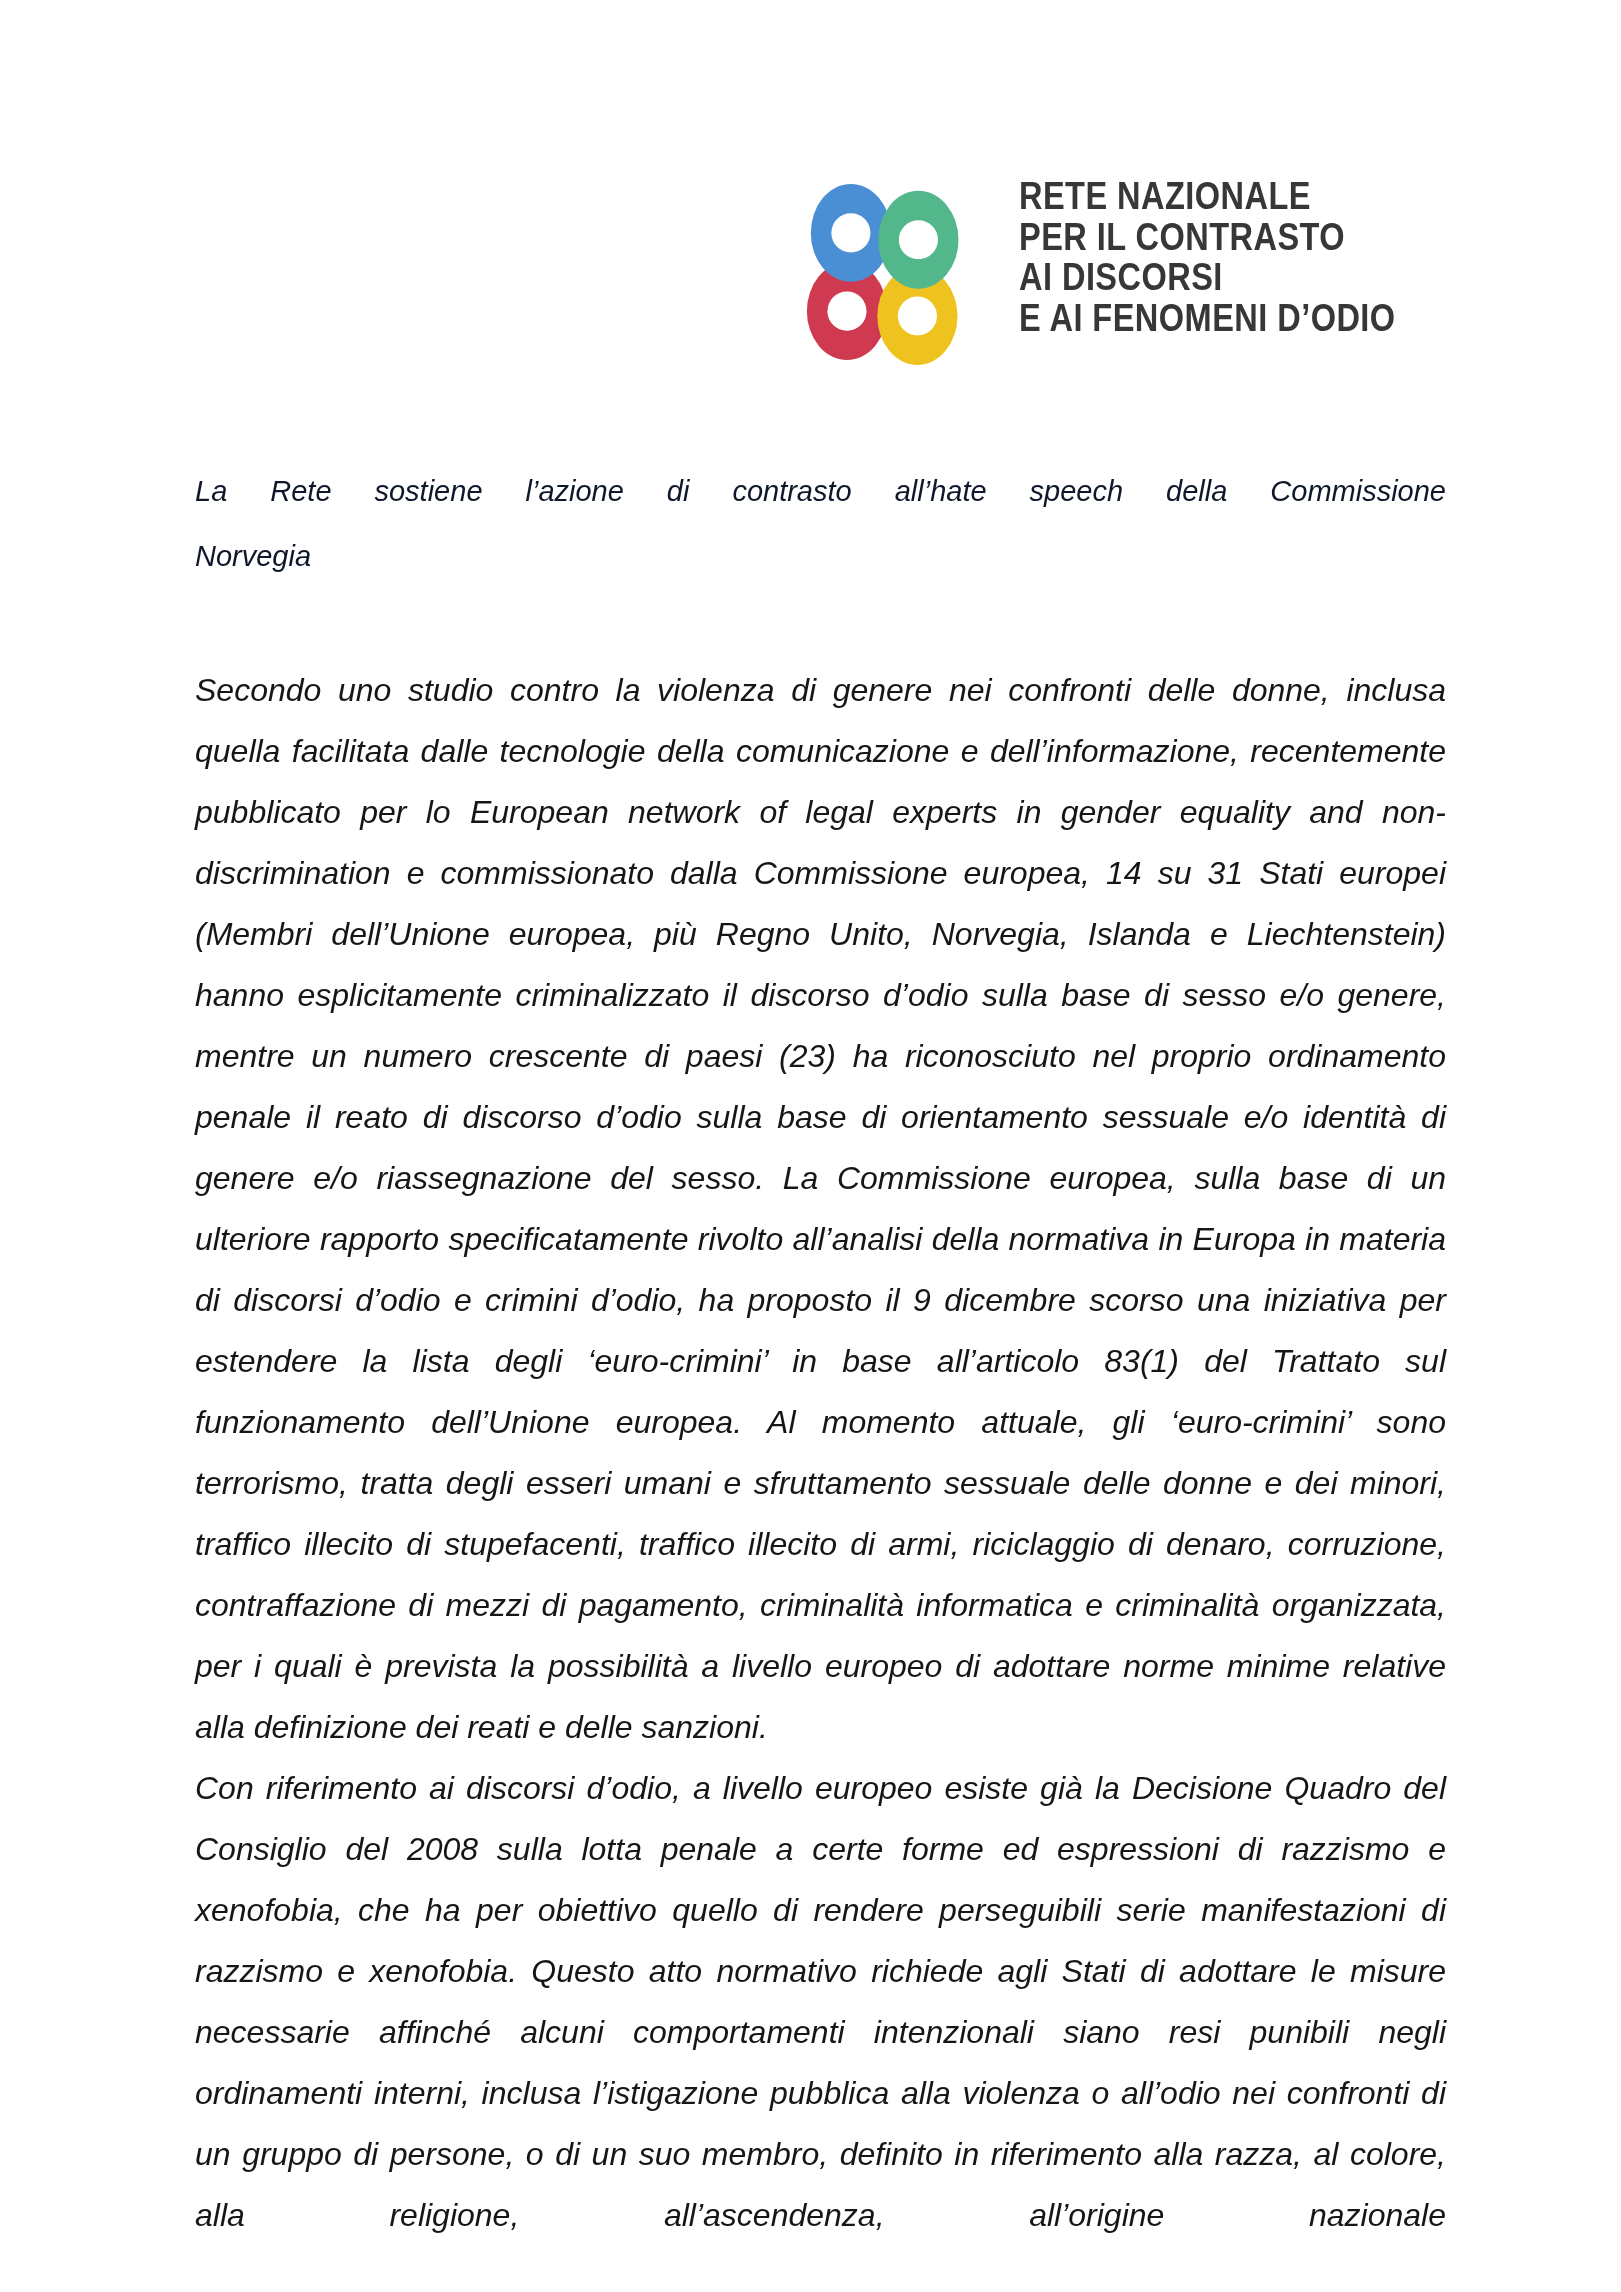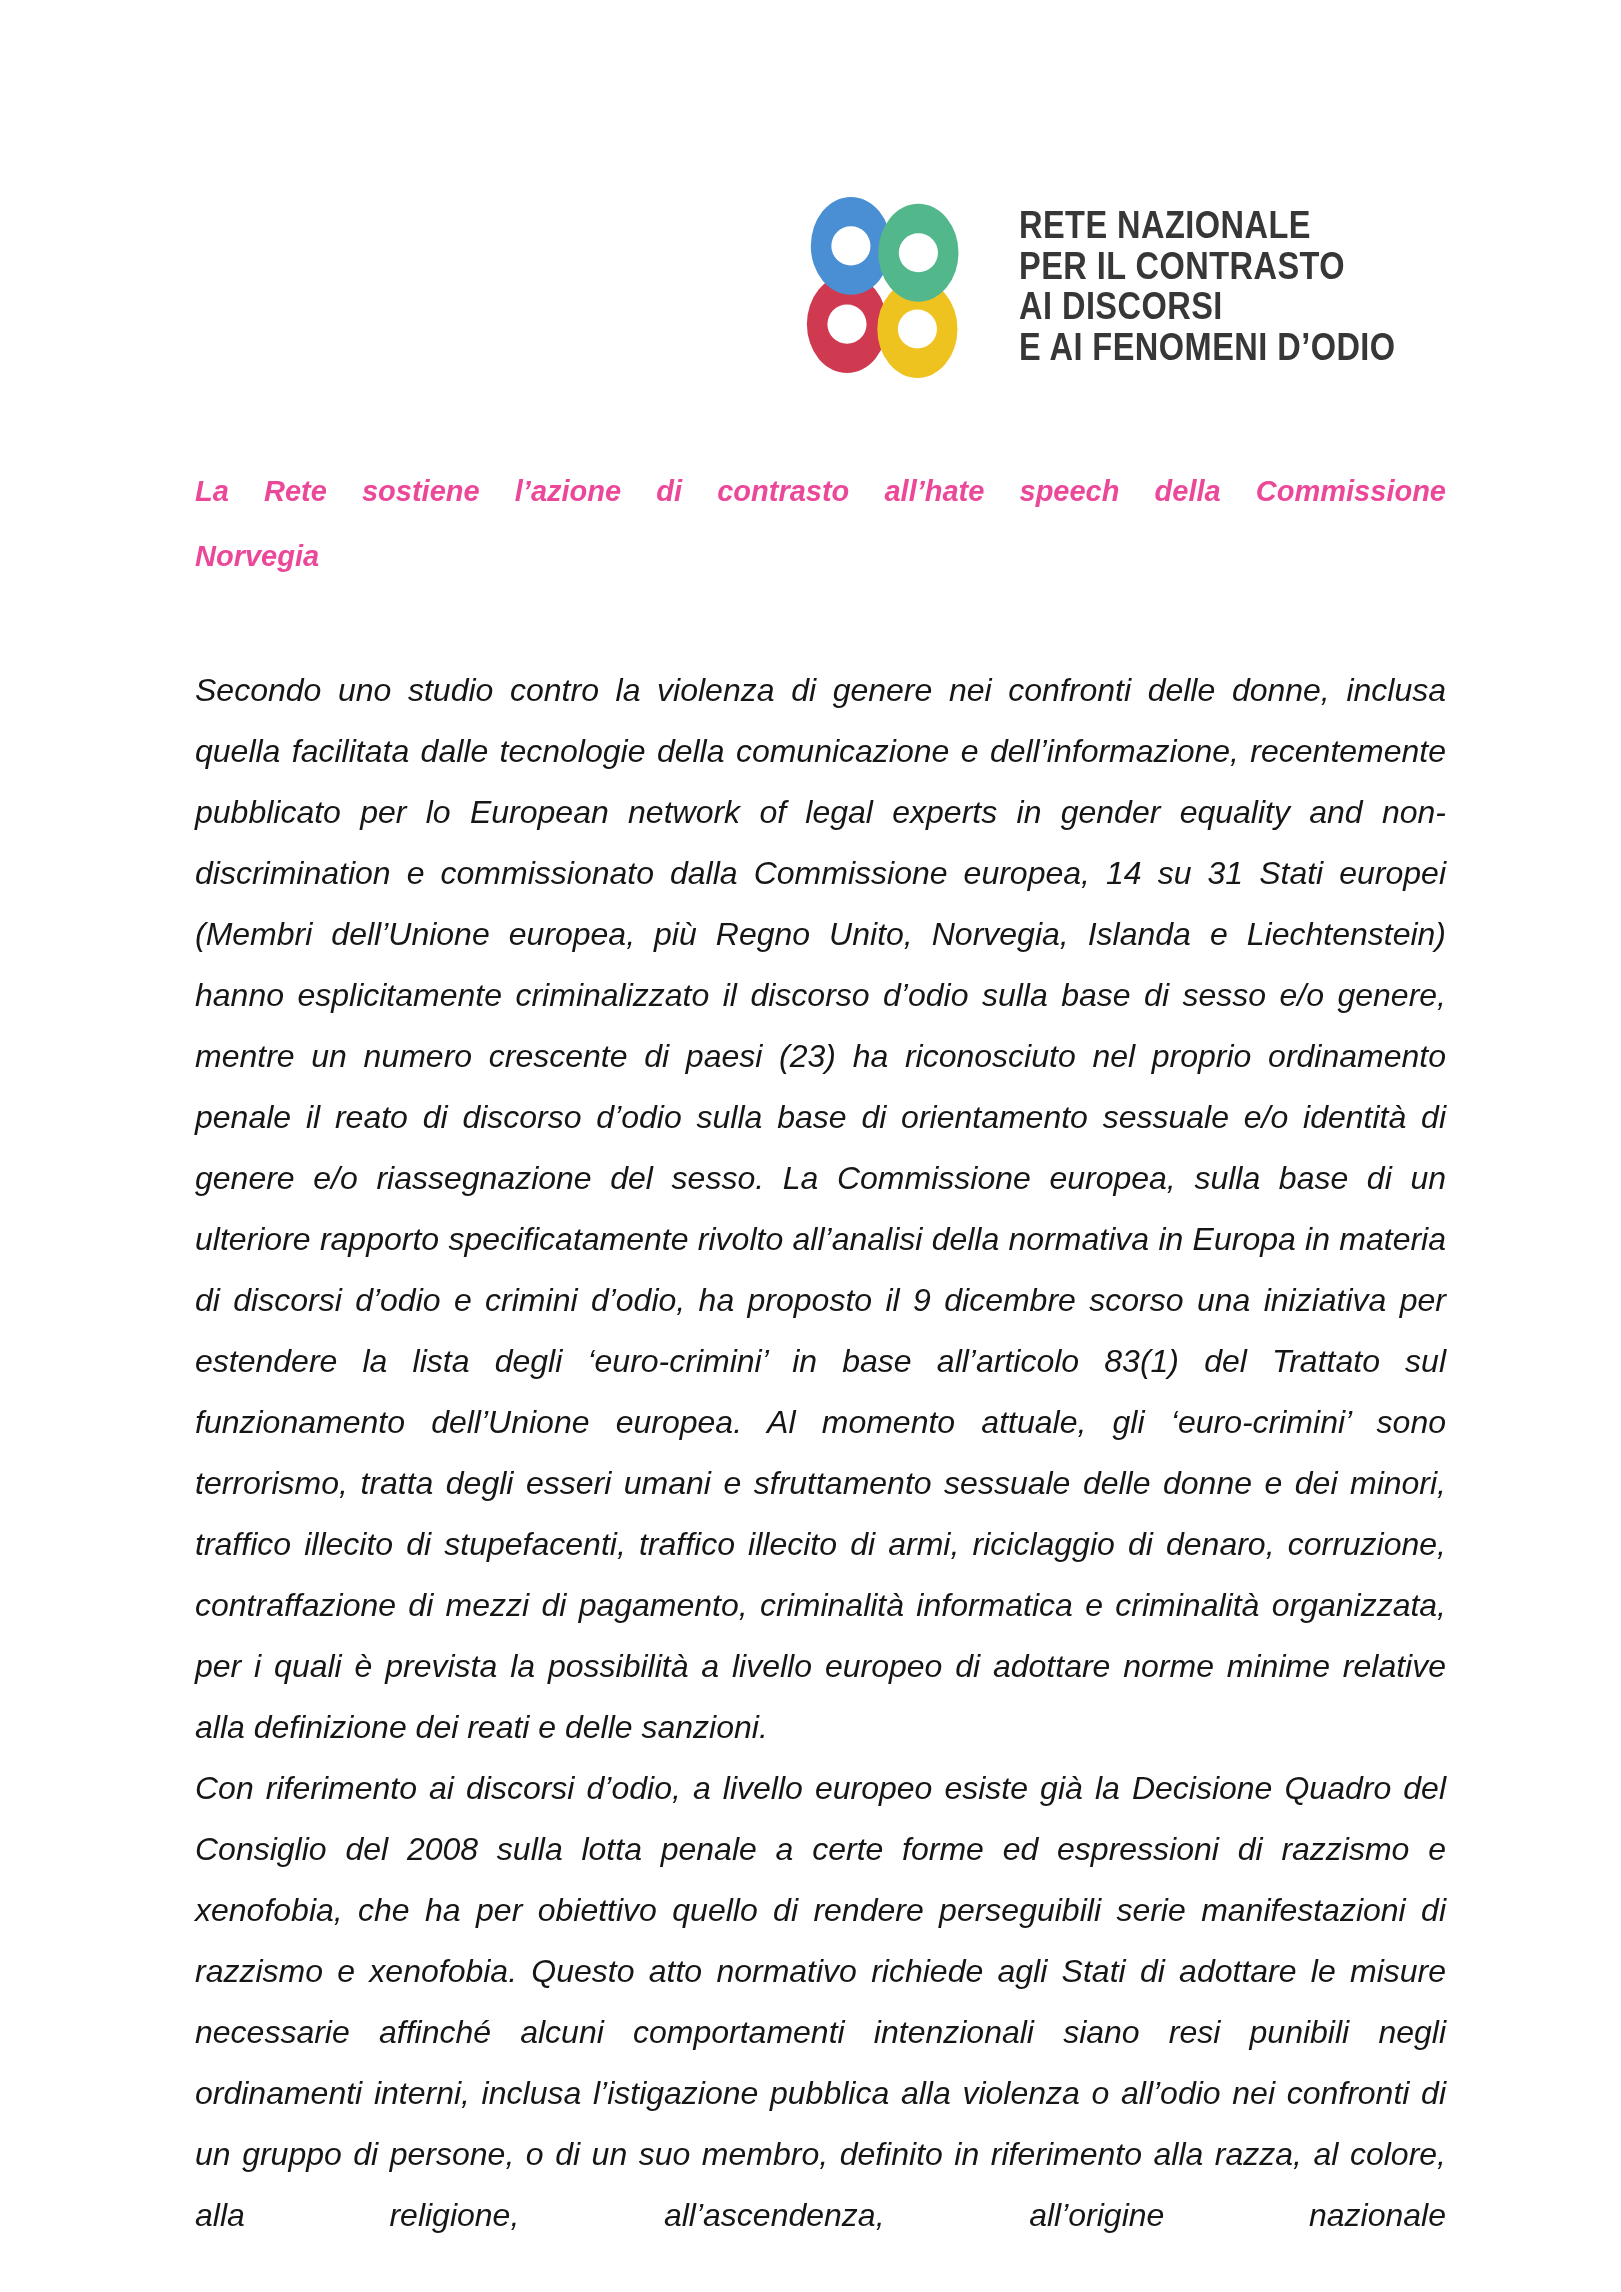--- a/index.html
+++ b/index.html
@@ -14,23 +14,23 @@
     background: #ffffff;
     overflow: hidden;
     font-family: "Liberation Sans", sans-serif;
     color: #1a1a1a;
   }
 
   
   .logo {
     position: absolute;
     left: 802px;
-    top: 192px;
+    top: 179px;
     display: flex;
-    align-items: center;
+    align-items: flex-start;
   }
   .logo-rings {
     width: 178px;
     height: 188px;
     flex: 0 0 auto;
   }
   .logo-text {
     margin-left: 39px;
     font-weight: bold;
     font-size: 37px;
@@ -45,24 +45,24 @@
   
   .content {
     position: absolute;
     left: 195px;
     top: 459px;
     width: 1251px;
   }
   .doc-title {
     margin: 0;
     font-size: 29px;
-    font-weight: bold;
+    font-weight: normal;
     font-style: italic;
     line-height: 65px;
-    color: #ec4899;
+    color: #0f172a;
   }
   .doc-title .t1 {
     display: block;
     text-align: justify;
     text-align-last: justify;
   }
   .doc-title .t2 {
     display: block;
   }
   .para {

